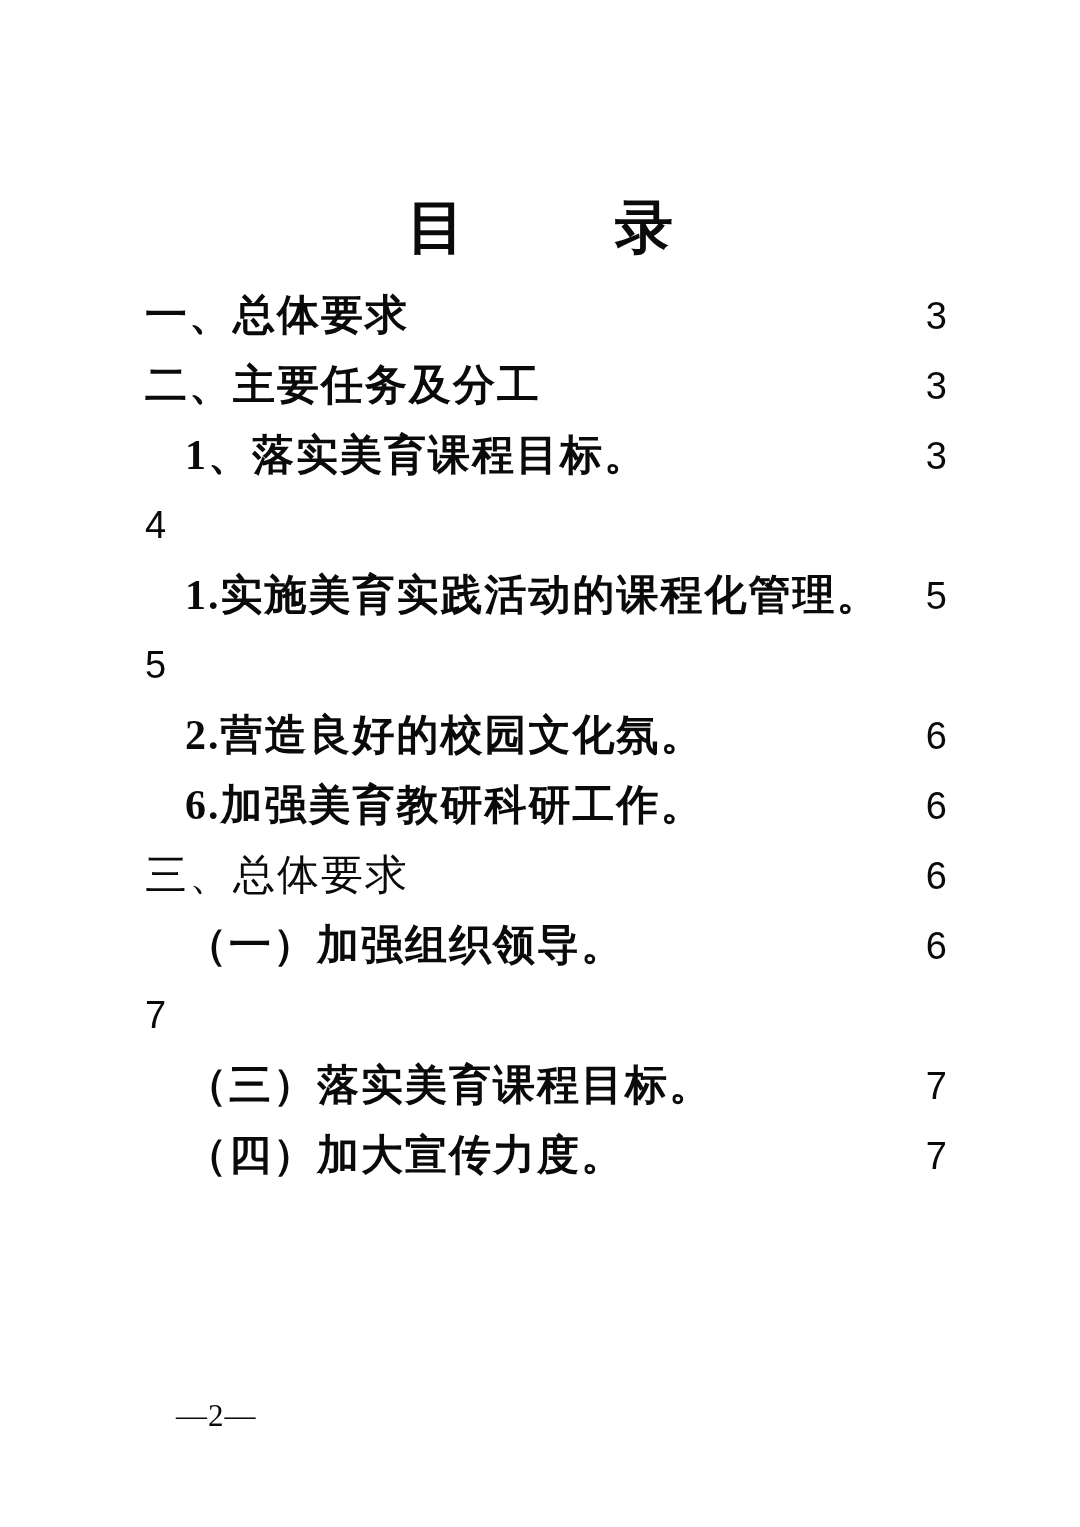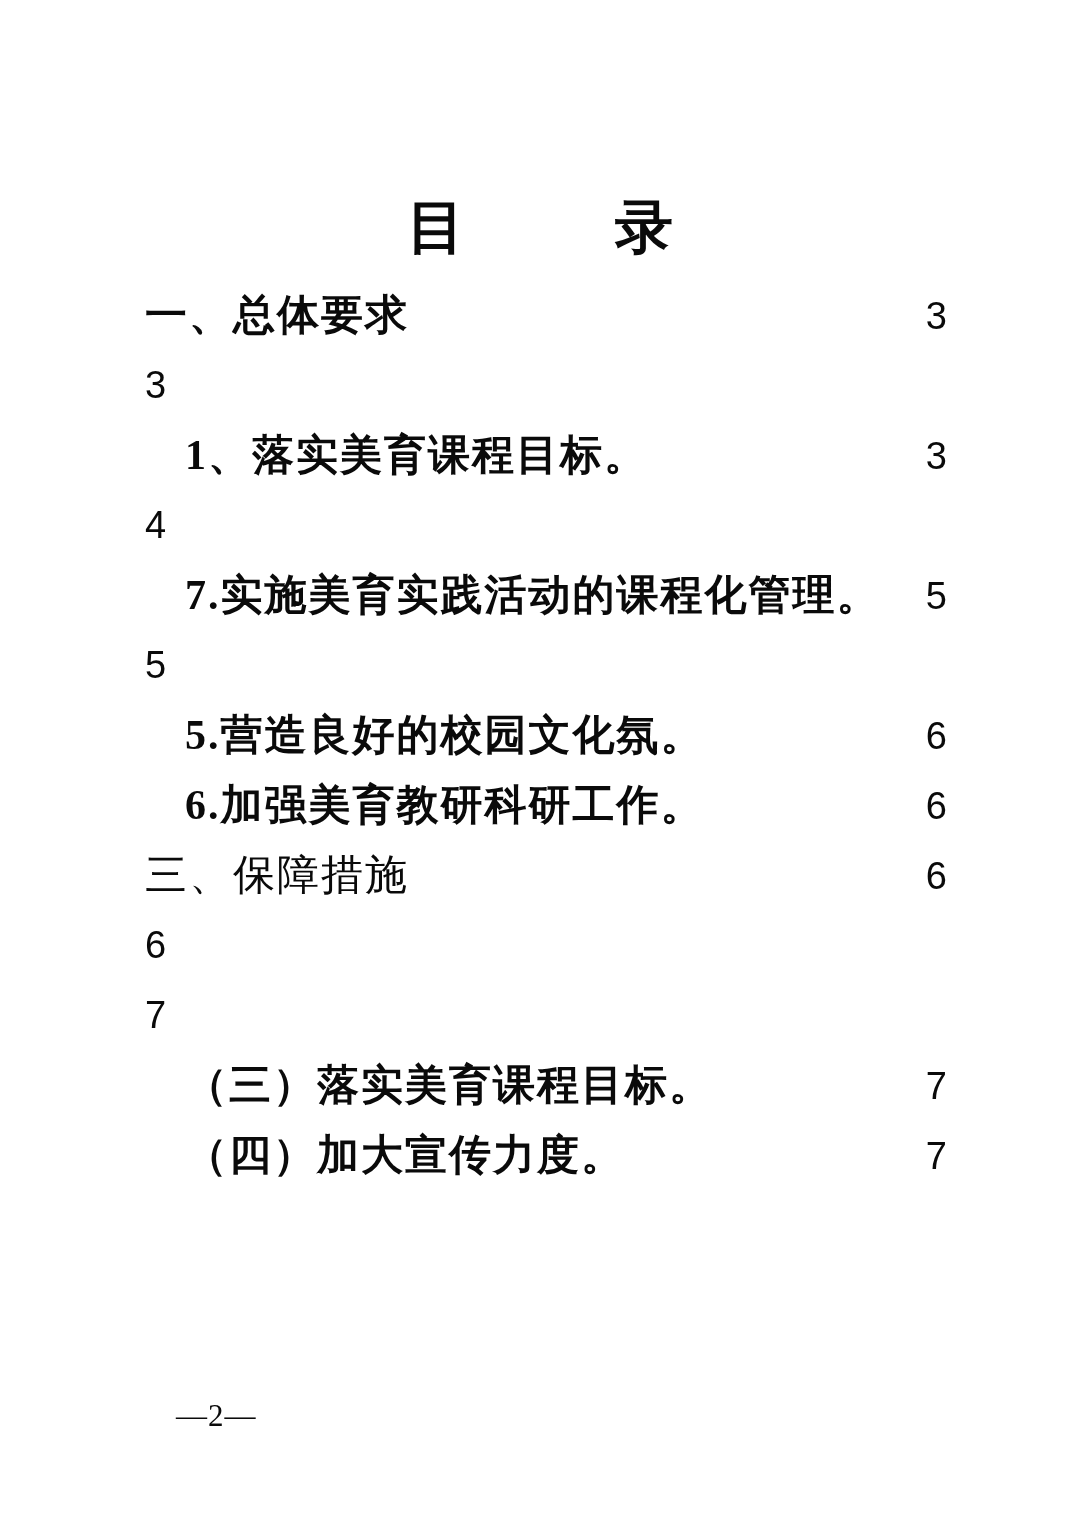--- a/index.html
+++ b/index.html
@@ -98,57 +98,59 @@
   </div>
 
   <div class="toc">
 
     <div class="toc-row row-hei">
       <span class="toc-label">一、总体要求</span>
       <span class="toc-page">3</span>
     </div>
 
     <div class="toc-row row-hei">
+      <span class="toc-label">二、主要任务及分工</span>
       <span class="toc-page">3</span>
     </div>
 
     <div class="toc-row row-kai row-indent">
       <span class="toc-label">1、落实美育课程目标。</span>
       <span class="toc-page">3</span>
     </div>
 
     <div class="toc-row row-kai row-indent">
       <span class="toc-page">4</span>
     </div>
 
     <div class="toc-row row-kai row-indent">
-      <span class="toc-label">7.实施美育实践活动的课程化管理。</span>
+      <span class="toc-label">1.实施美育实践活动的课程化管理。</span>
       <span class="toc-page">5</span>
     </div>
 
     <div class="toc-row row-kai row-indent">
       <span class="toc-page">5</span>
     </div>
 
     <div class="toc-row row-kai row-indent">
-      <span class="toc-label">5.营造良好的校园文化氛。</span>
+      <span class="toc-label">2.营造良好的校园文化氛。</span>
       <span class="toc-page">6</span>
     </div>
 
     <div class="toc-row row-kai row-indent">
       <span class="toc-label">6.加强美育教研科研工作。</span>
       <span class="toc-page">6</span>
     </div>
 
     <div class="toc-row row-kai">
-      <span class="toc-label">三、保障措施</span>
+      <span class="toc-label">三、总体要求</span>
       <span class="toc-page">6</span>
     </div>
 
     <div class="toc-row row-kai row-indent">
+      <span class="toc-label">（一）加强组织领导。</span>
       <span class="toc-page">6</span>
     </div>
 
     <div class="toc-row row-kai row-indent">
       <span class="toc-page">7</span>
     </div>
 
     <div class="toc-row row-kai row-indent">
       <span class="toc-label">（三）落实美育课程目标。</span>
       <span class="toc-page">7</span>

